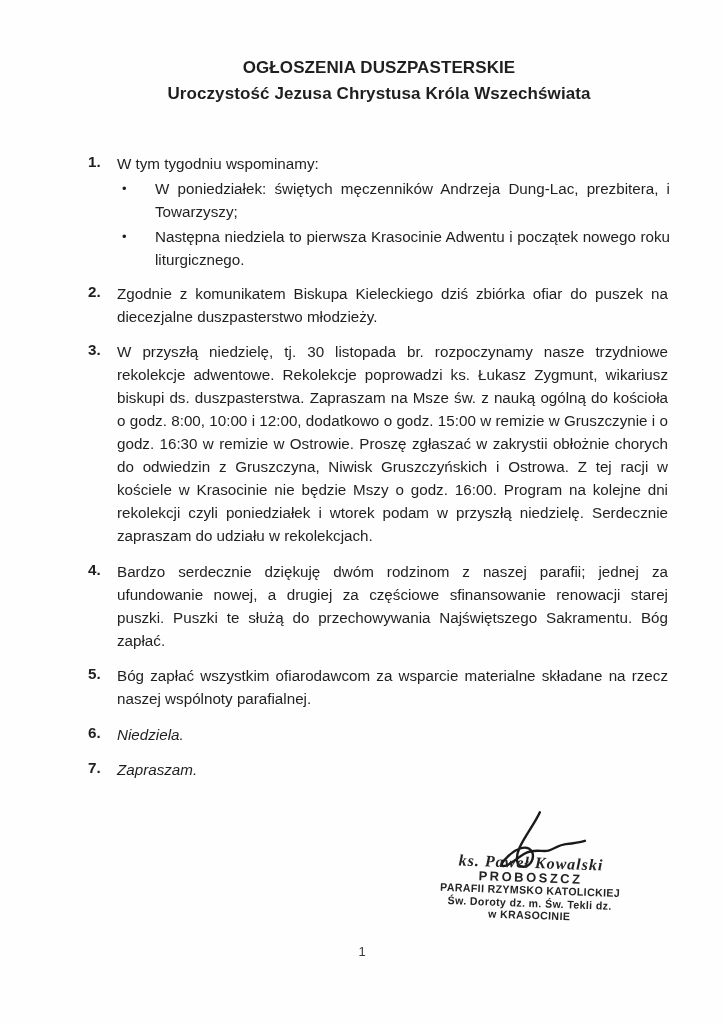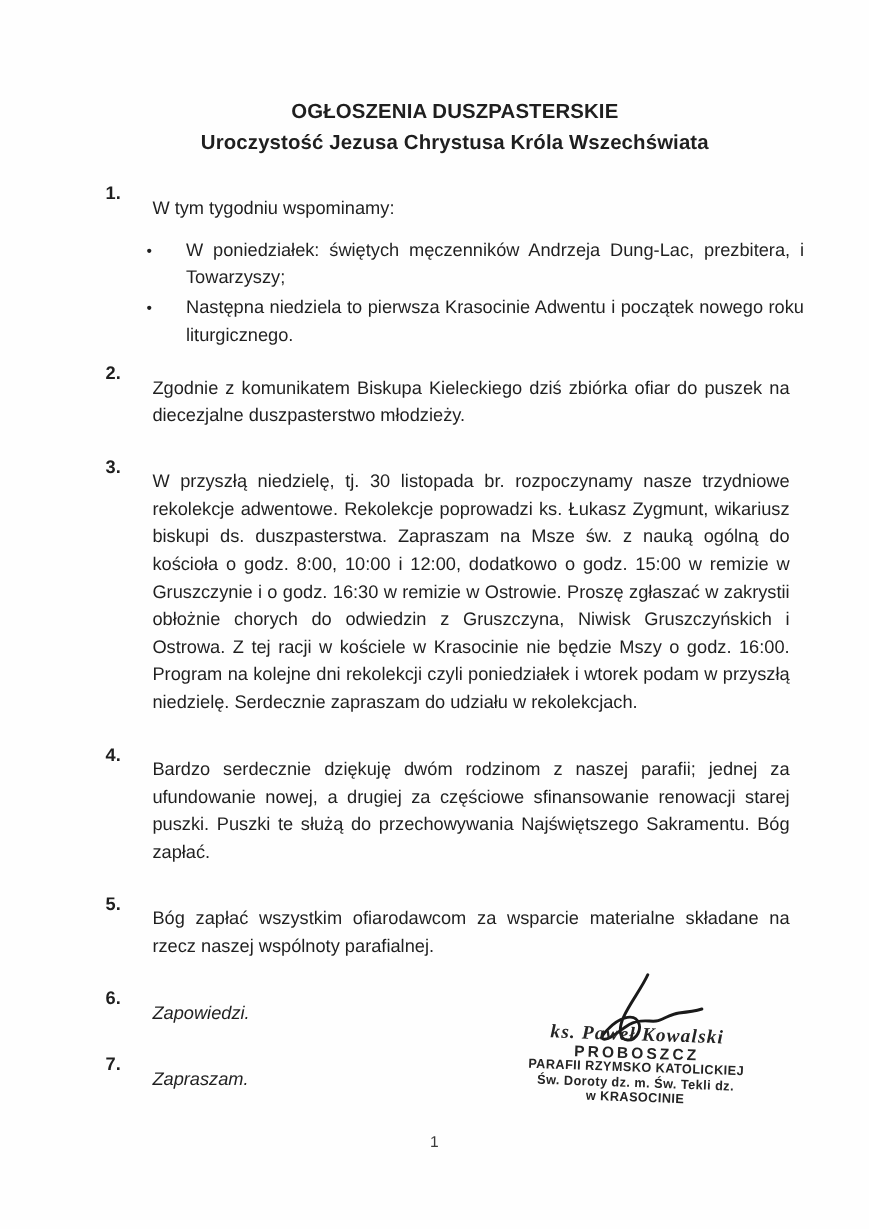--- a/index.html
+++ b/index.html
@@ -15,21 +15,21 @@
     color: #1f1f1f;
     overflow: hidden;
   }
   .page {
     position: absolute;
     inset: 0;
     background: #fefefe;
   }
   .doc-header {
     position: absolute;
-    top: 80px;
+    top: 55px;
     left: 88px;
     width: 582px;
     text-align: center;
     font-weight: bold;
     font-size: 17px;
     line-height: 26px;
     letter-spacing: 0.1px;
   }
   .items {
     position: absolute;
@@ -46,21 +46,21 @@
   .item-num {
     flex: 0 0 27px;
     font-weight: bold;
   }
   .item-body {
     flex: 1 1 auto;
     text-align: justify;
     text-align-last: left;
   }
   .item-body p {
-    margin: 12px;
+    margin: 2px;
     text-align: justify;
     text-align-last: left;
   }
   .bullets {
     margin-top: 1px;
   }
   .bullet-row {
     display: flex;
     margin-top: 2px;
   }
@@ -185,21 +185,21 @@
     <div class="item">
       <div class="item-num">5.</div>
       <div class="item-body">
           <p>Bóg zapłać wszystkim ofiarodawcom za wsparcie materialne składane na rzecz naszej wspólnoty parafialnej.</p>
         </div>
     </div>
 
     <div class="item italic">
       <div class="item-num">6.</div>
       <div class="item-body">
-          <p>Zapowiedzi.</p>
+          <p>Niedziela.</p>
         </div>
     </div>
 
     <div class="item italic">
       <div class="item-num">7.</div>
       <div class="item-body">
           <p>Zapraszam.</p>
         </div>
     </div>
 

